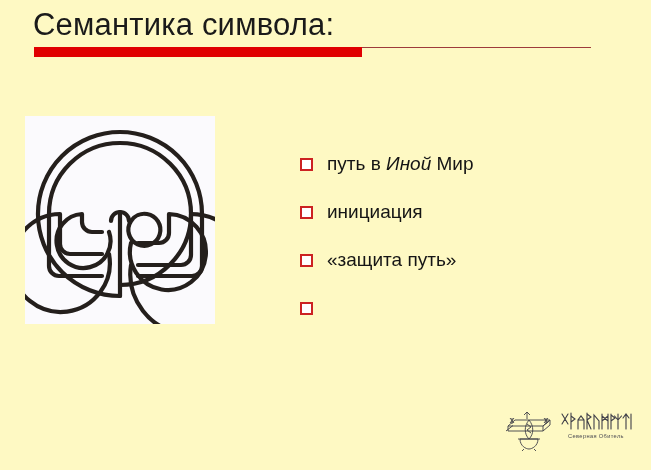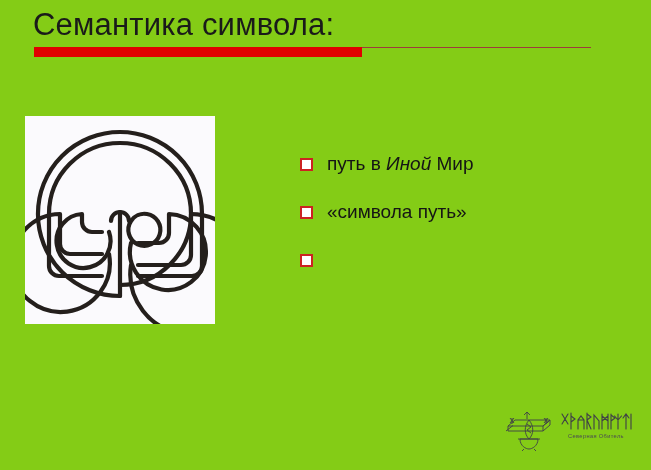--- a/index.html
+++ b/index.html
@@ -13,21 +13,21 @@
     position: relative;
     overflow: hidden;
     font-family: "Liberation Sans", sans-serif;
     background: #ffffff;
   }
 
   
   #slide {
     position: absolute;
     inset: 0;
-    background: #84cc16;
+    background: #fef9c3;
   }
 
   
   #slide-title {
     position: absolute;
     left: 33px;
     top: 4px;
     width: 560px;
     height: 44px;
     font-size: 31px;
@@ -222,24 +222,28 @@
     </svg>
   </div>
 
   <div id="bullet-list">
 
     <div class="bullet-item">
       <span class="bullet-marker"></span>
       <span class="bullet-text"><span>путь в </span><em>Иной</em><span> Мир</span></span>
     </div>
 
-
     <div class="bullet-item">
       <span class="bullet-marker"></span>
-      <span class="bullet-text"><span>«символа путь»</span><em></em><span></span></span>
+      <span class="bullet-text"><span>инициация</span><em></em><span></span></span>
+    </div>
+
+    <div class="bullet-item">
+      <span class="bullet-marker"></span>
+      <span class="bullet-text"><span>«защита путь»</span><em></em><span></span></span>
     </div>
 
     <div class="bullet-item">
       <span class="bullet-marker"></span>
     </div>
 
   </div>
 
   <div id="footer-logo">
 

